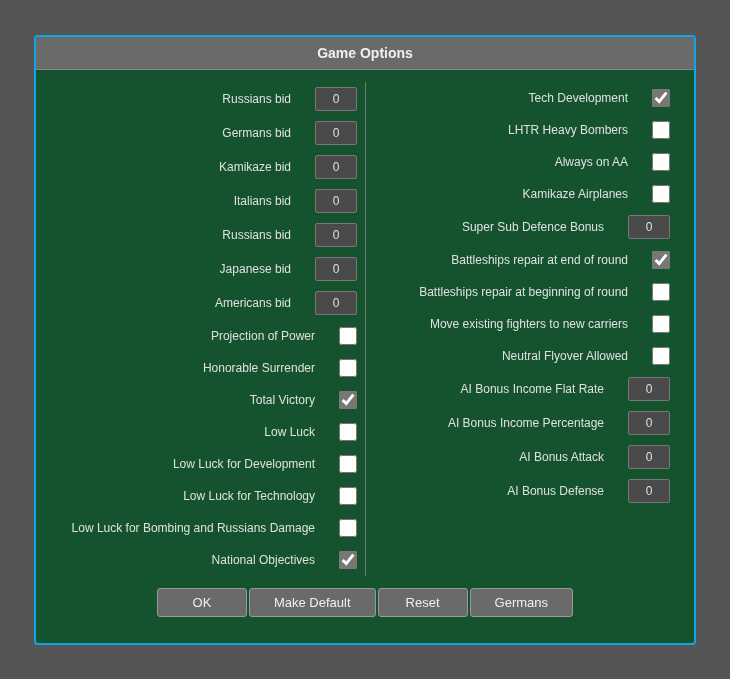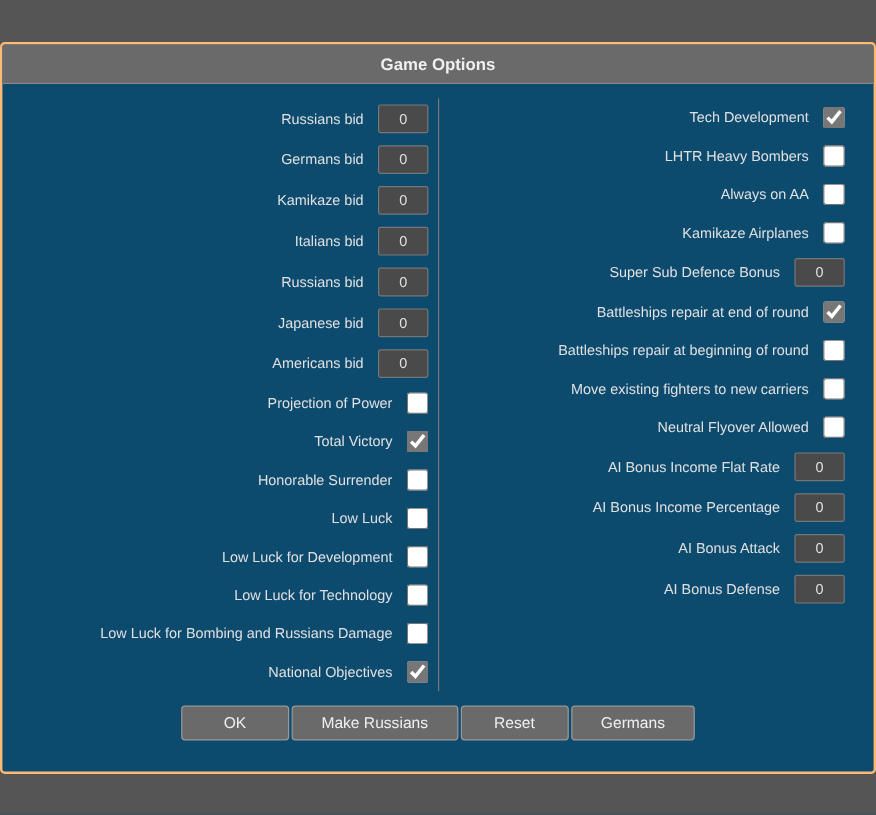--- a/index.html
+++ b/index.html
@@ -5,23 +5,23 @@
     * { box-sizing: border-box; margin: 0; padding: 0; }
     body {
       background: #555;
       display: flex;
       align-items: center;
       justify-content: center;
       min-height: 100vh;
       font-family: Arial, sans-serif;
     }
     .dialog {
-      width: 730px;
-      background: #0c4a6e;
-      border: 2px solid #fdba74;
+      width: 662px;
+      background: #14532d;
+      border: 2px solid #0ea5e9;
       border-radius: 4px;
       overflow: hidden;
     }
     .title-bar {
       background: #6a6a6a;
       text-align: center;
       padding: 8px 0;
       color: #f0f0f0;
       font-size: 14px;
       font-weight: bold;
@@ -45,21 +45,21 @@
       align-items: center;
       justify-content: flex-end;
       padding: 5px 8px;
       min-height: 32px;
     }
     .row-label {
       color: #e0e0e0;
       font-size: 12px;
       text-align: right;
       flex: 1;
-      margin-right: 12px;
+      margin-right: 24px;
     }
     .row-control {
       display: flex;
       align-items: center;
       flex-shrink: 0;
     }
     input[type="text"] {
       width: 42px;
       height: 24px;
       background: #4a4a4a;
@@ -147,29 +147,29 @@
               <input type="text" value="0" style="">
             </div>
           </div>
           <div class="row">
             <span class="row-label">Projection of Power</span>
             <div class="row-control">
               <input type="checkbox" style="">
             </div>
           </div>
           <div class="row">
+            <span class="row-label">Honorable Surrender</span>
+            <div class="row-control">
+              <input type="checkbox" style="">
+            </div>
+          </div>
+          <div class="row">
             <span class="row-label">Total Victory</span>
             <div class="row-control">
               <input type="checkbox" checked="" style="">
-            </div>
-          </div>
-          <div class="row">
-            <span class="row-label">Honorable Surrender</span>
-            <div class="row-control">
-              <input type="checkbox" style="">
             </div>
           </div>
           <div class="row">
             <span class="row-label">Low Luck</span>
             <div class="row-control">
               <input type="checkbox" style="">
             </div>
           </div>
           <div class="row">
             <span class="row-label">Low Luck for Development</span>
@@ -272,18 +272,18 @@
           <div class="row">
             <span class="row-label">AI Bonus Defense</span>
             <div class="row-control">
               <input type="text" value="0" style="">
             </div>
           </div>
         </div>
     </div>
     <div class="buttons">
       <button>OK</button>
-      <button>Make Russians</button>
+      <button>Make Default</button>
       <button>Reset</button>
       <button>Germans</button>
     </div>
   </div>
 </div>
 
 </body></html>

